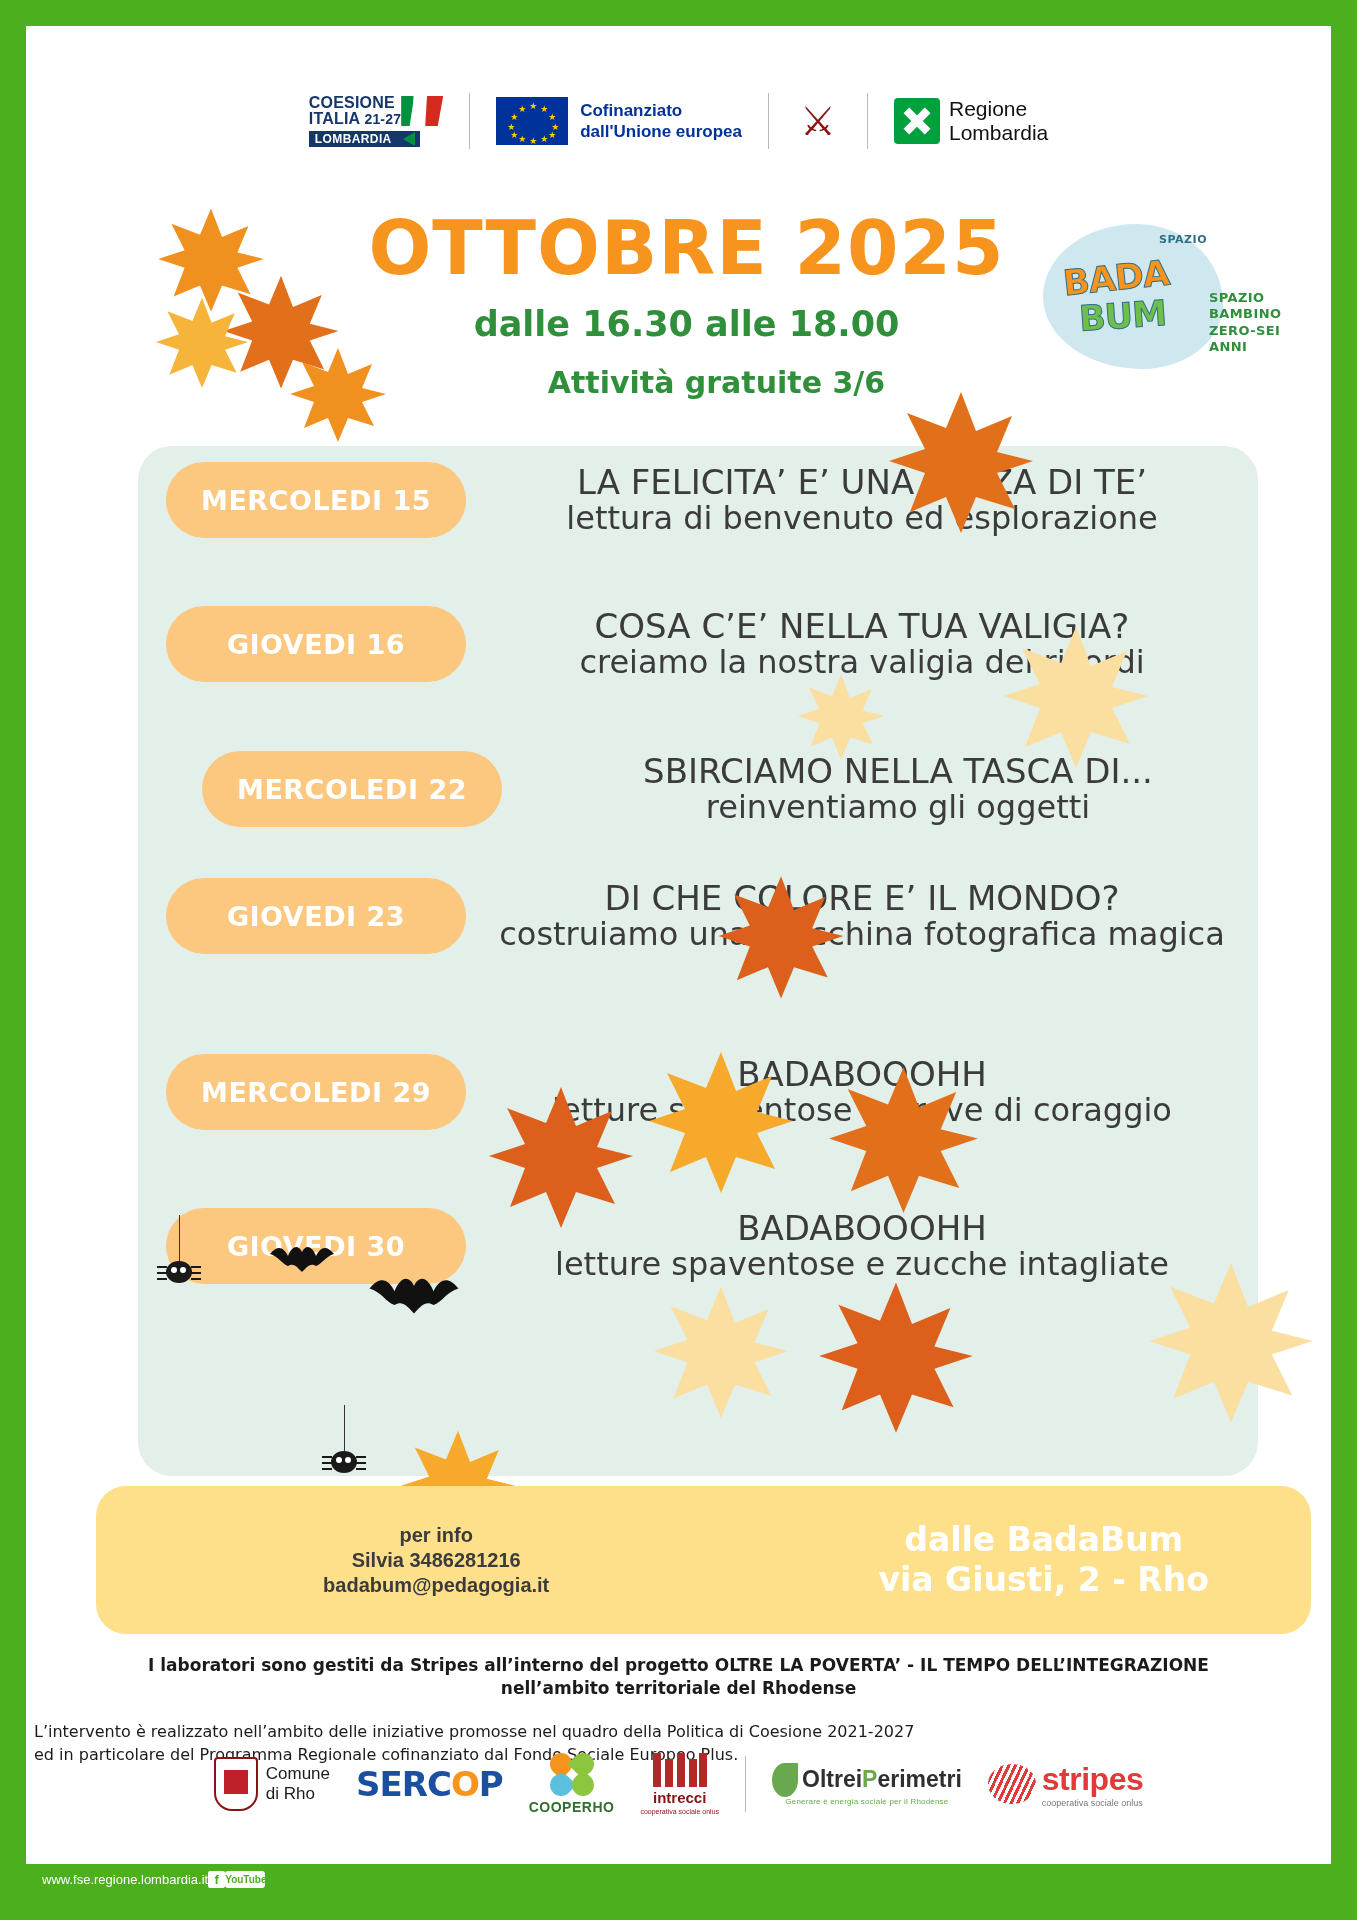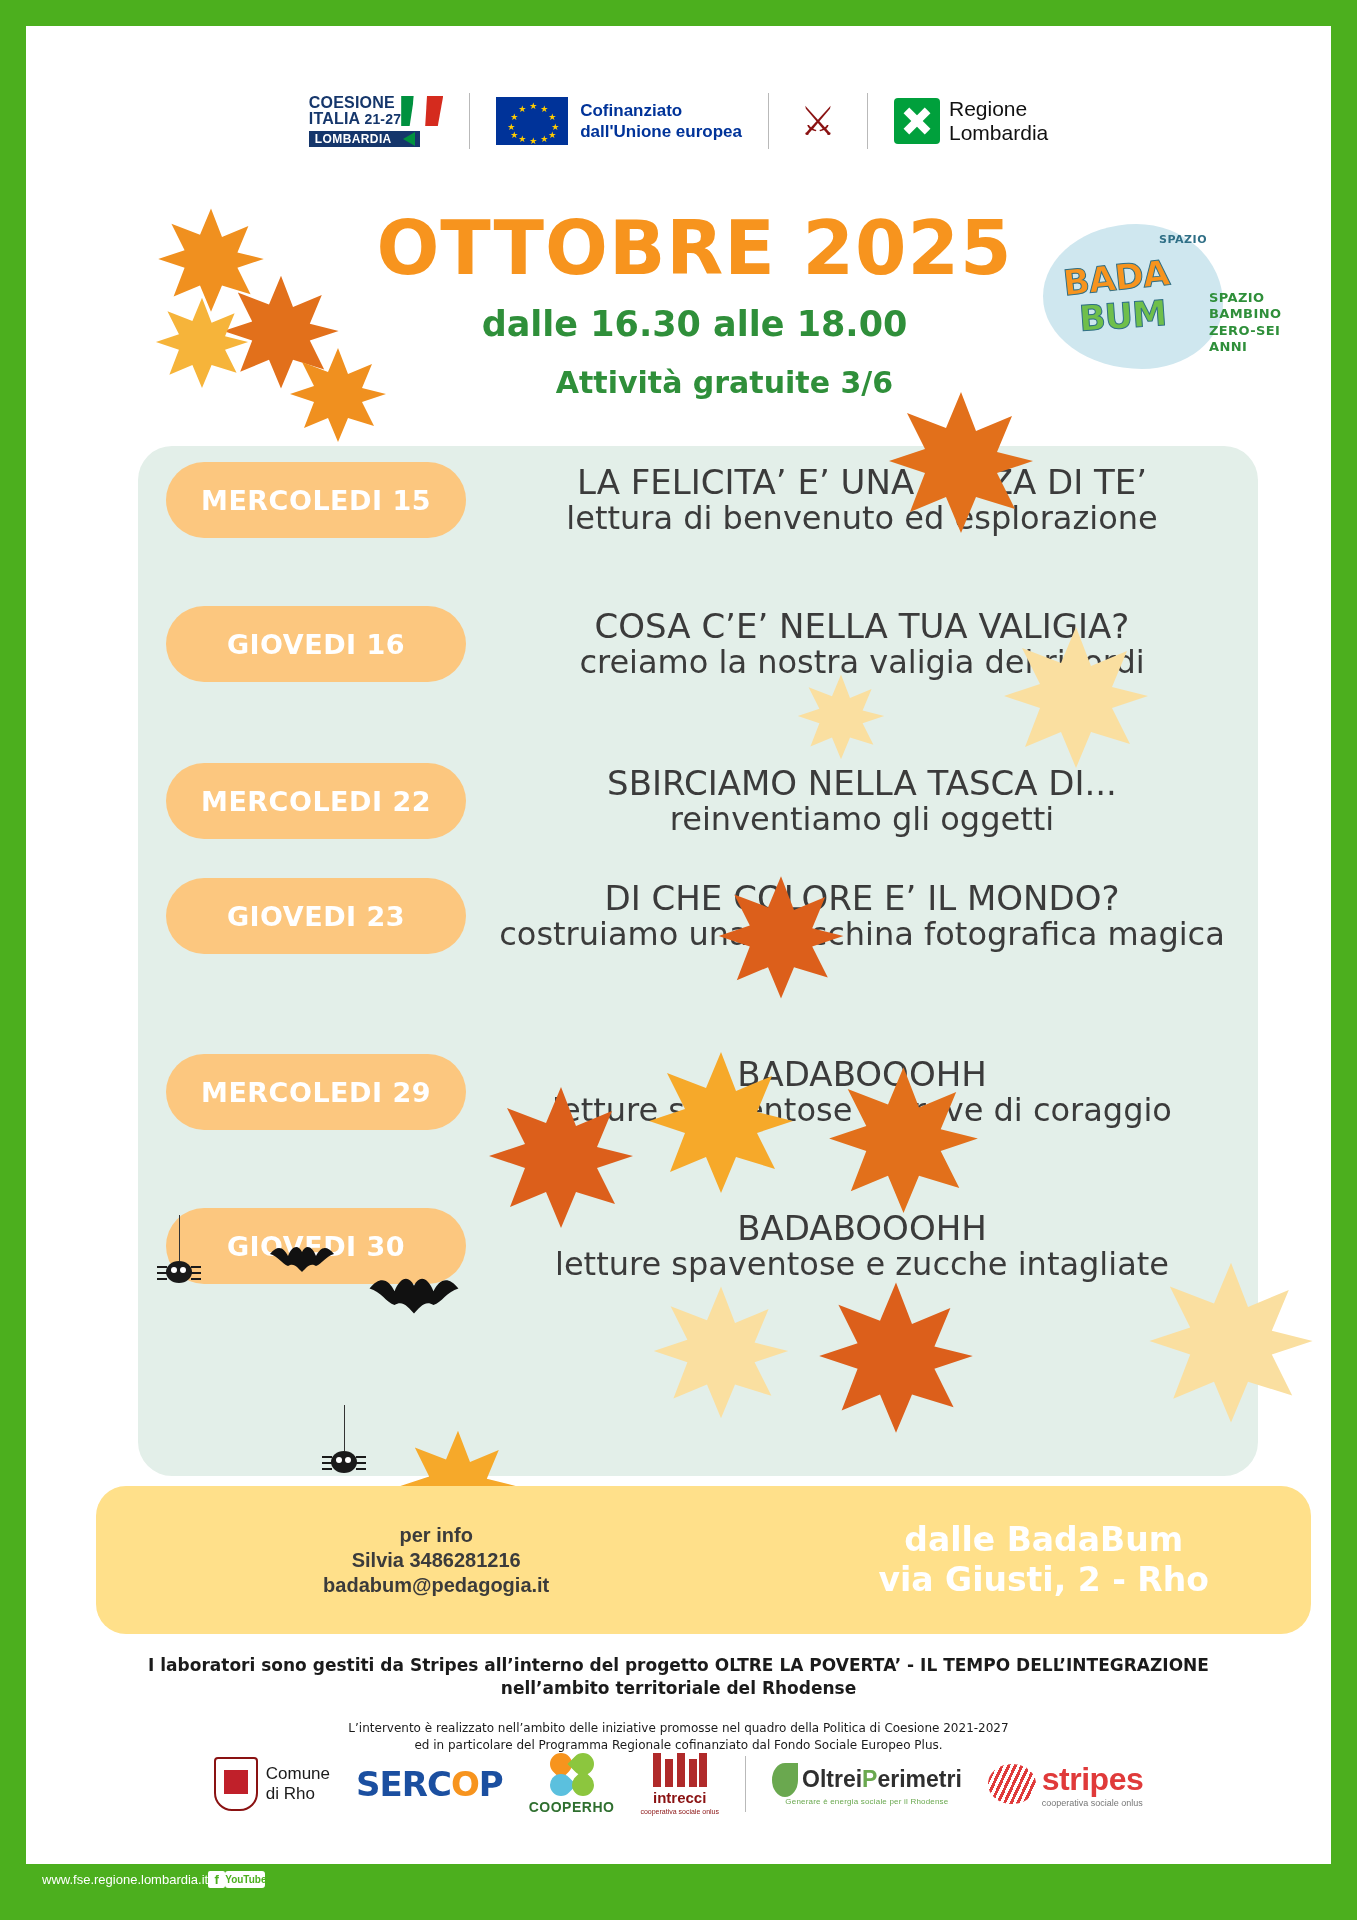--- a/index.html
+++ b/index.html
@@ -175,21 +175,21 @@
   .regione-text {
     font-size: 21px;
     color: #111111;
     line-height: 1.12;
   }
 
   
   .title-block {
     position: absolute;
     top: 185px;
-    left: 16px;
+    left: 8px;
     width: 100%;
     text-align: center;
   }
   .main-title {
     font-family: "DejaVu Sans", sans-serif;
     font-size: 74px;
     font-weight: bold;
     color: #f7941e;
     letter-spacing: 1px;
     line-height: 1;
@@ -368,25 +368,25 @@
     font-size: 17px;
     font-weight: bold;
     color: #1b1b1b;
     line-height: 1.35;
   }
   .footer-sub {
     position: absolute;
     top: 1694px;
     left: 0;
     width: 100%;
-    text-align: center;
-    font-family: "DejaVu Sans", sans-serif;
-    font-size: 12px;
+    font-family: "DejaVu Sans", sans-serif;
+    font-size: 16px;
     color: #1b1b1b;
     line-height: 1.45;
+    padding-left: 8px;
   }
 
   
   .partners {
     position: absolute;
     bottom: 62px;
     left: 0;
     width: 100%;
     height: 96px;
     display: flex;
@@ -684,21 +684,21 @@
       </div>
 
       <div class="row" style="top:160px;">
         <div class="daypill">GIOVEDI 16</div>
         <div class="event">
           <div class="event-title">COSA C’E’ NELLA TUA VALIGIA?</div>
           <div class="event-desc">creiamo la nostra valigia dei ricordi</div>
         </div>
       </div>
 
-      <div class="row" style="top:317px;">
+      <div class="row" style="top:305px;padding-left:36px;">
         <div class="daypill">MERCOLEDI 22</div>
         <div class="event">
           <div class="event-title">SBIRCIAMO NELLA TASCA DI...</div>
           <div class="event-desc">reinventiamo gli oggetti</div>
         </div>
       </div>
 
       <div class="row" style="top:432px;">
         <div class="daypill">GIOVEDI 23</div>
         <div class="event">

